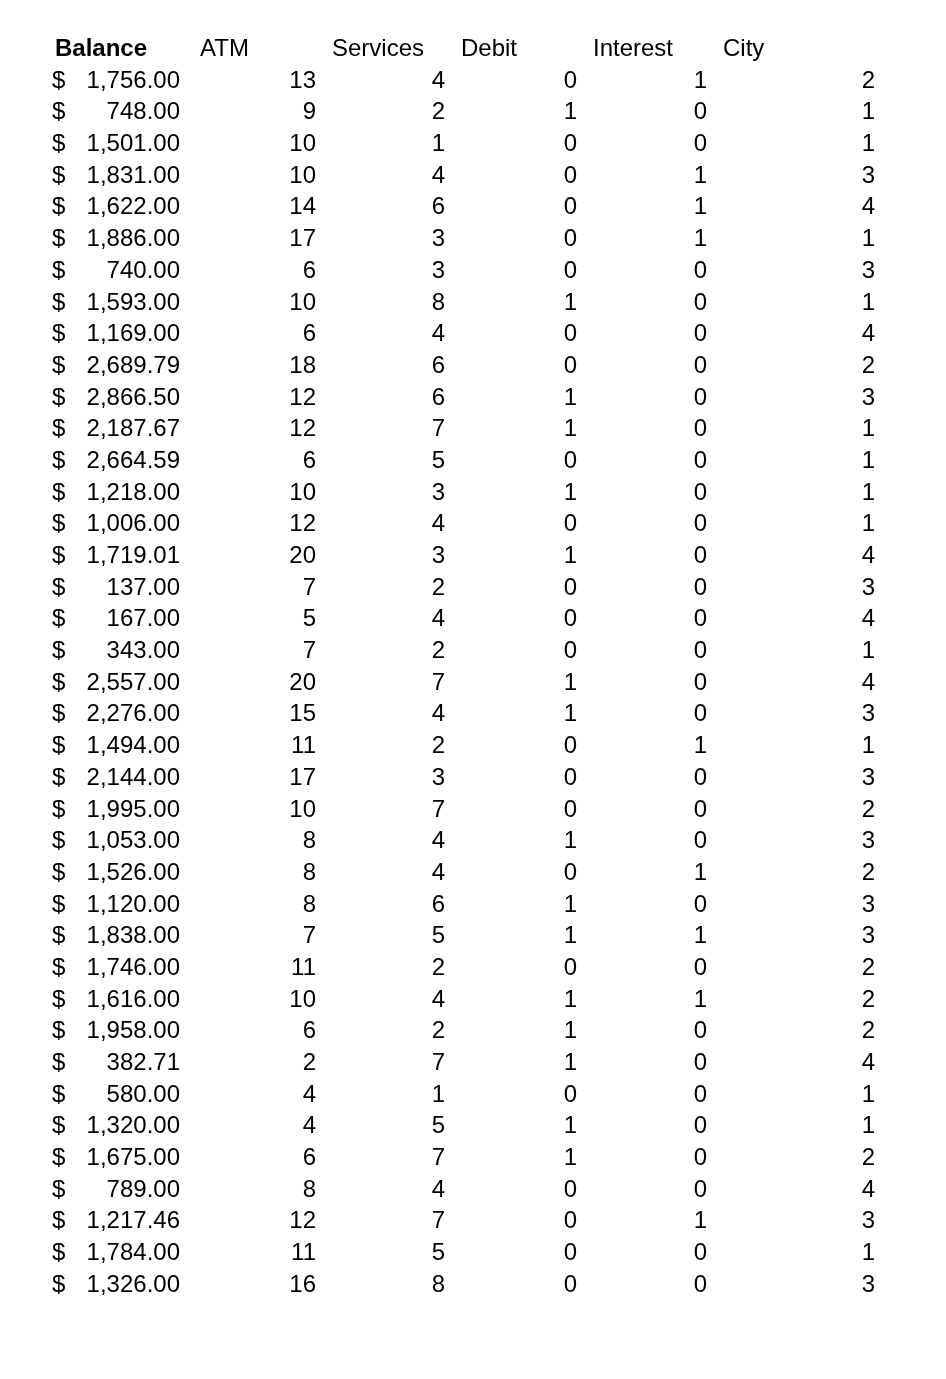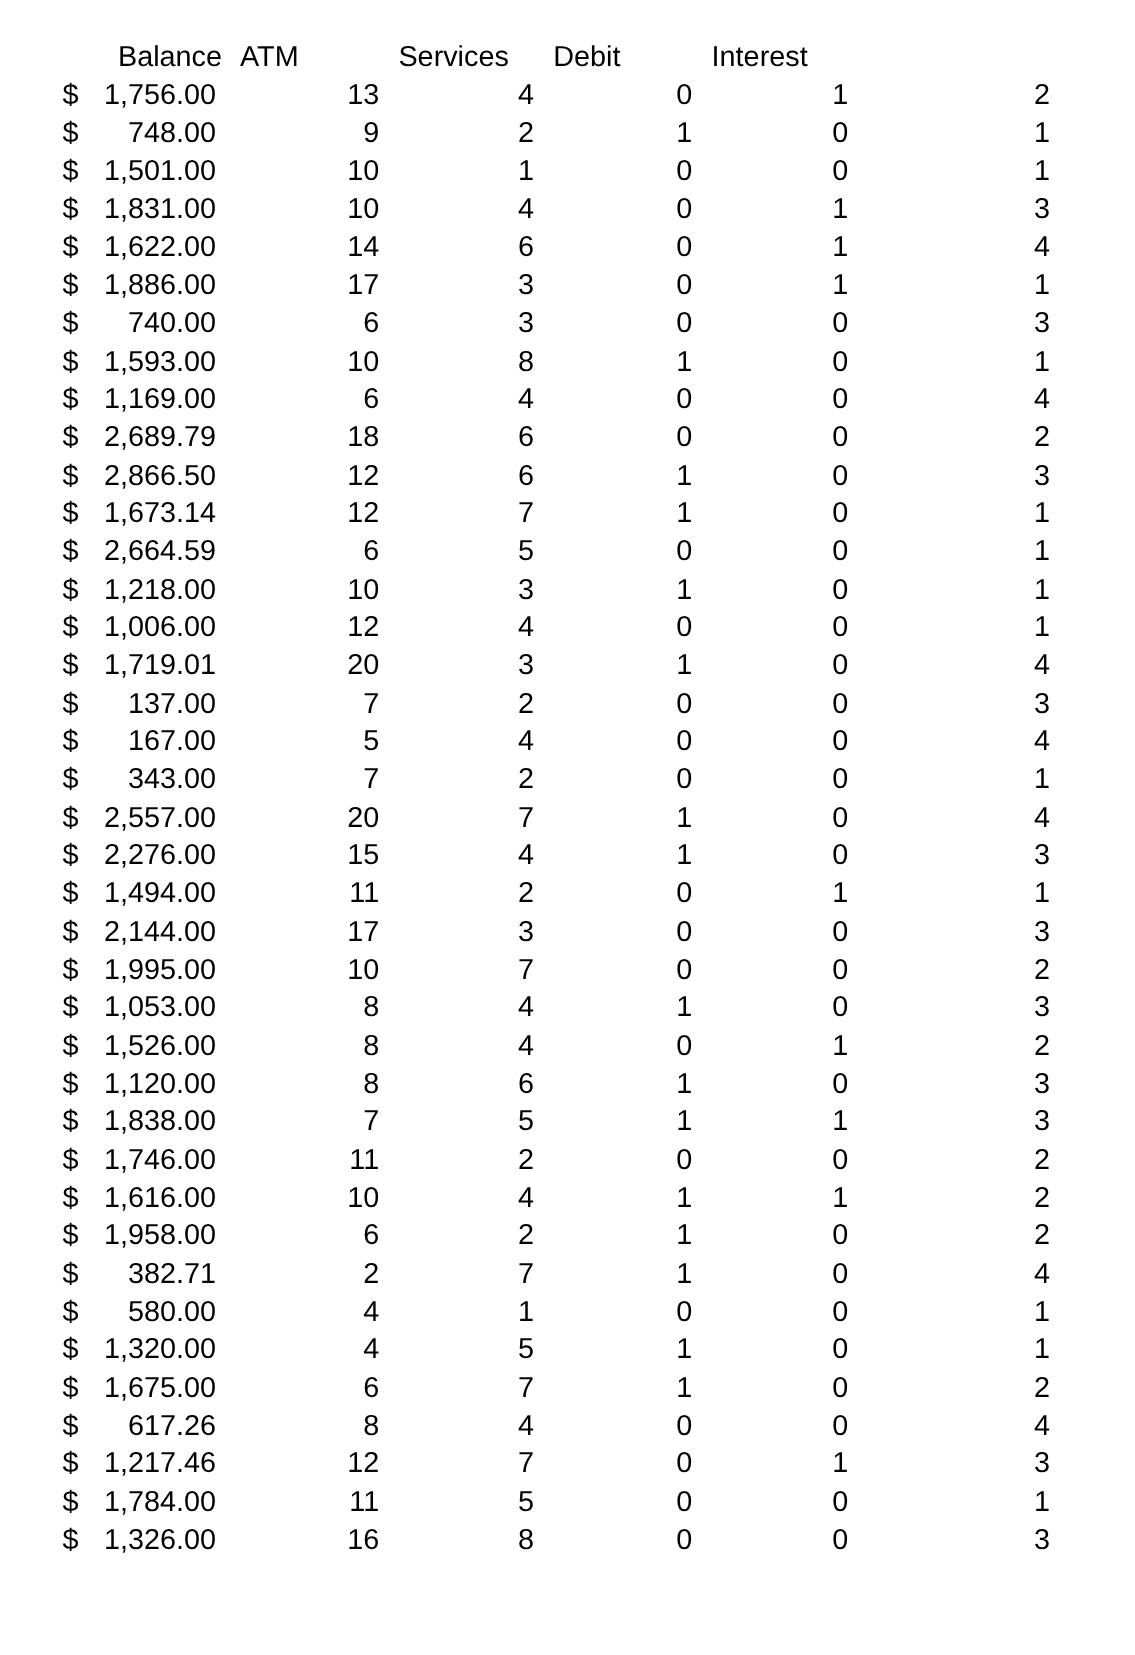--- a/index.html
+++ b/index.html
@@ -29,23 +29,22 @@
     font-size: 24px;
     line-height: 31.7px;
     white-space: nowrap;
   }
   .hdr-cell {
     font-weight: normal;
     padding-left: 15px;
     text-align: left;
   }
   .hdr-cell.balance-hdr {
-    font-weight: normal;
+    font-weight: bold;
     padding-left: 3px;
-    text-align: right;
   }
   .num-cell {
     text-align: right;
     padding-right: 1px;
   }
   .balance-cell {
     display: flex;
     justify-content: space-between;
     align-items: baseline;
     padding-right: 5px;
@@ -59,20 +58,21 @@
 
 <div class="page">
   <div class="sheet">
 
     <div class="row">
       <div class="hdr-cell balance-hdr">Balance</div>
       <div class="hdr-cell">ATM</div>
       <div class="hdr-cell">Services</div>
       <div class="hdr-cell">Debit</div>
       <div class="hdr-cell">Interest</div>
+      <div class="hdr-cell">City</div>
     </div>
 
     <div id="data-rows">
         <div class="row">
     <div class="balance-cell">
       <span class="currency">$</span>
       <span>1,756.00</span>
     </div>
     <div class="num-cell">13</div>
     <div class="num-cell">4</div>
@@ -186,21 +186,21 @@
     </div>
     <div class="num-cell">12</div>
     <div class="num-cell">6</div>
     <div class="num-cell">1</div>
     <div class="num-cell">0</div>
     <div class="num-cell">3</div>
   </div>
         <div class="row">
     <div class="balance-cell">
       <span class="currency">$</span>
-      <span>1,673.14</span>
+      <span>2,187.67</span>
     </div>
     <div class="num-cell">12</div>
     <div class="num-cell">7</div>
     <div class="num-cell">1</div>
     <div class="num-cell">0</div>
     <div class="num-cell">1</div>
   </div>
         <div class="row">
     <div class="balance-cell">
       <span class="currency">$</span>
@@ -450,21 +450,21 @@
     </div>
     <div class="num-cell">6</div>
     <div class="num-cell">7</div>
     <div class="num-cell">1</div>
     <div class="num-cell">0</div>
     <div class="num-cell">2</div>
   </div>
         <div class="row">
     <div class="balance-cell">
       <span class="currency">$</span>
-      <span>617.26</span>
+      <span>789.00</span>
     </div>
     <div class="num-cell">8</div>
     <div class="num-cell">4</div>
     <div class="num-cell">0</div>
     <div class="num-cell">0</div>
     <div class="num-cell">4</div>
   </div>
         <div class="row">
     <div class="balance-cell">
       <span class="currency">$</span>

